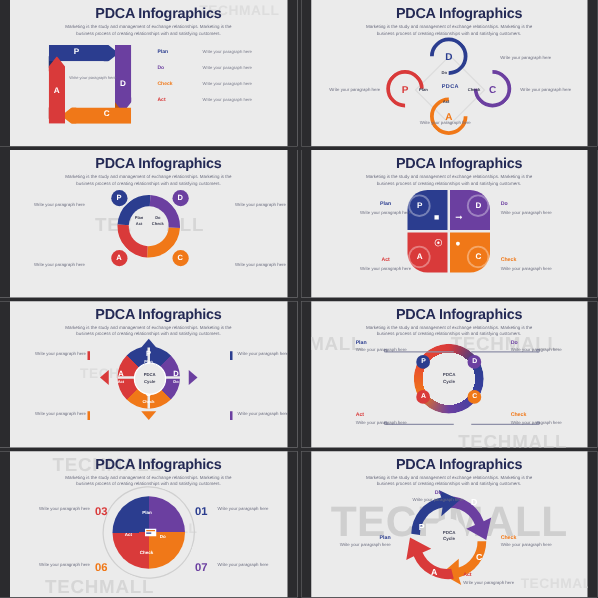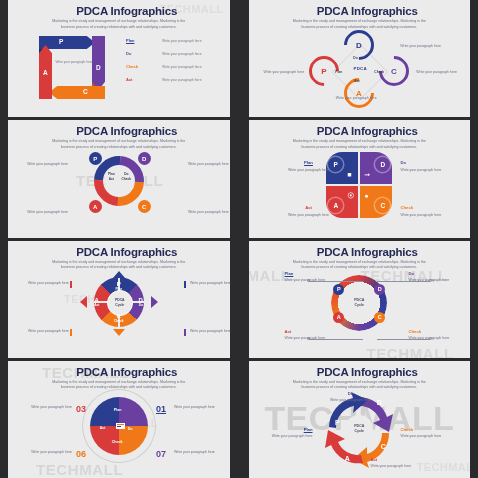--- a/index.html
+++ b/index.html
@@ -47,21 +47,21 @@
     position:absolute;left:18%;right:18%;top:19px;text-align:center;
     font-size:3.6px;line-height:1.55;color:#6d6f80;
   }
 
   
   .lbl{position:absolute;font-size:3.5px;line-height:1.5;color:#6d6f80;white-space:nowrap;}
   .lbl b{display:block;font-size:4.2px;font-weight:700;margin-bottom:1px;}
   .lbl.c{text-align:center;}
   .lbl.r{text-align:right;}
 
-  .k-blue  {color:#2b3d8f;text-decoration:underline;}
+  .k-blue  {color:#2b3d8f;}
   .k-purple{color:#6b3fa0;}
   .k-orange{color:#f07818;}
   .k-red   {color:#d93a3a;}
 
   
   .s1-wrap{position:absolute;left:22px;top:34px;width:88px;height:70px;}
   .s1-box{position:absolute;left:13px;top:11px;width:62px;height:48px;background:#ebebeb;}
   .s1-center{
     position:absolute;left:20px;top:26px;width:48px;height:16px;
     text-align:center;font-size:3.2px;line-height:1.45;color:#7a7c8c;

